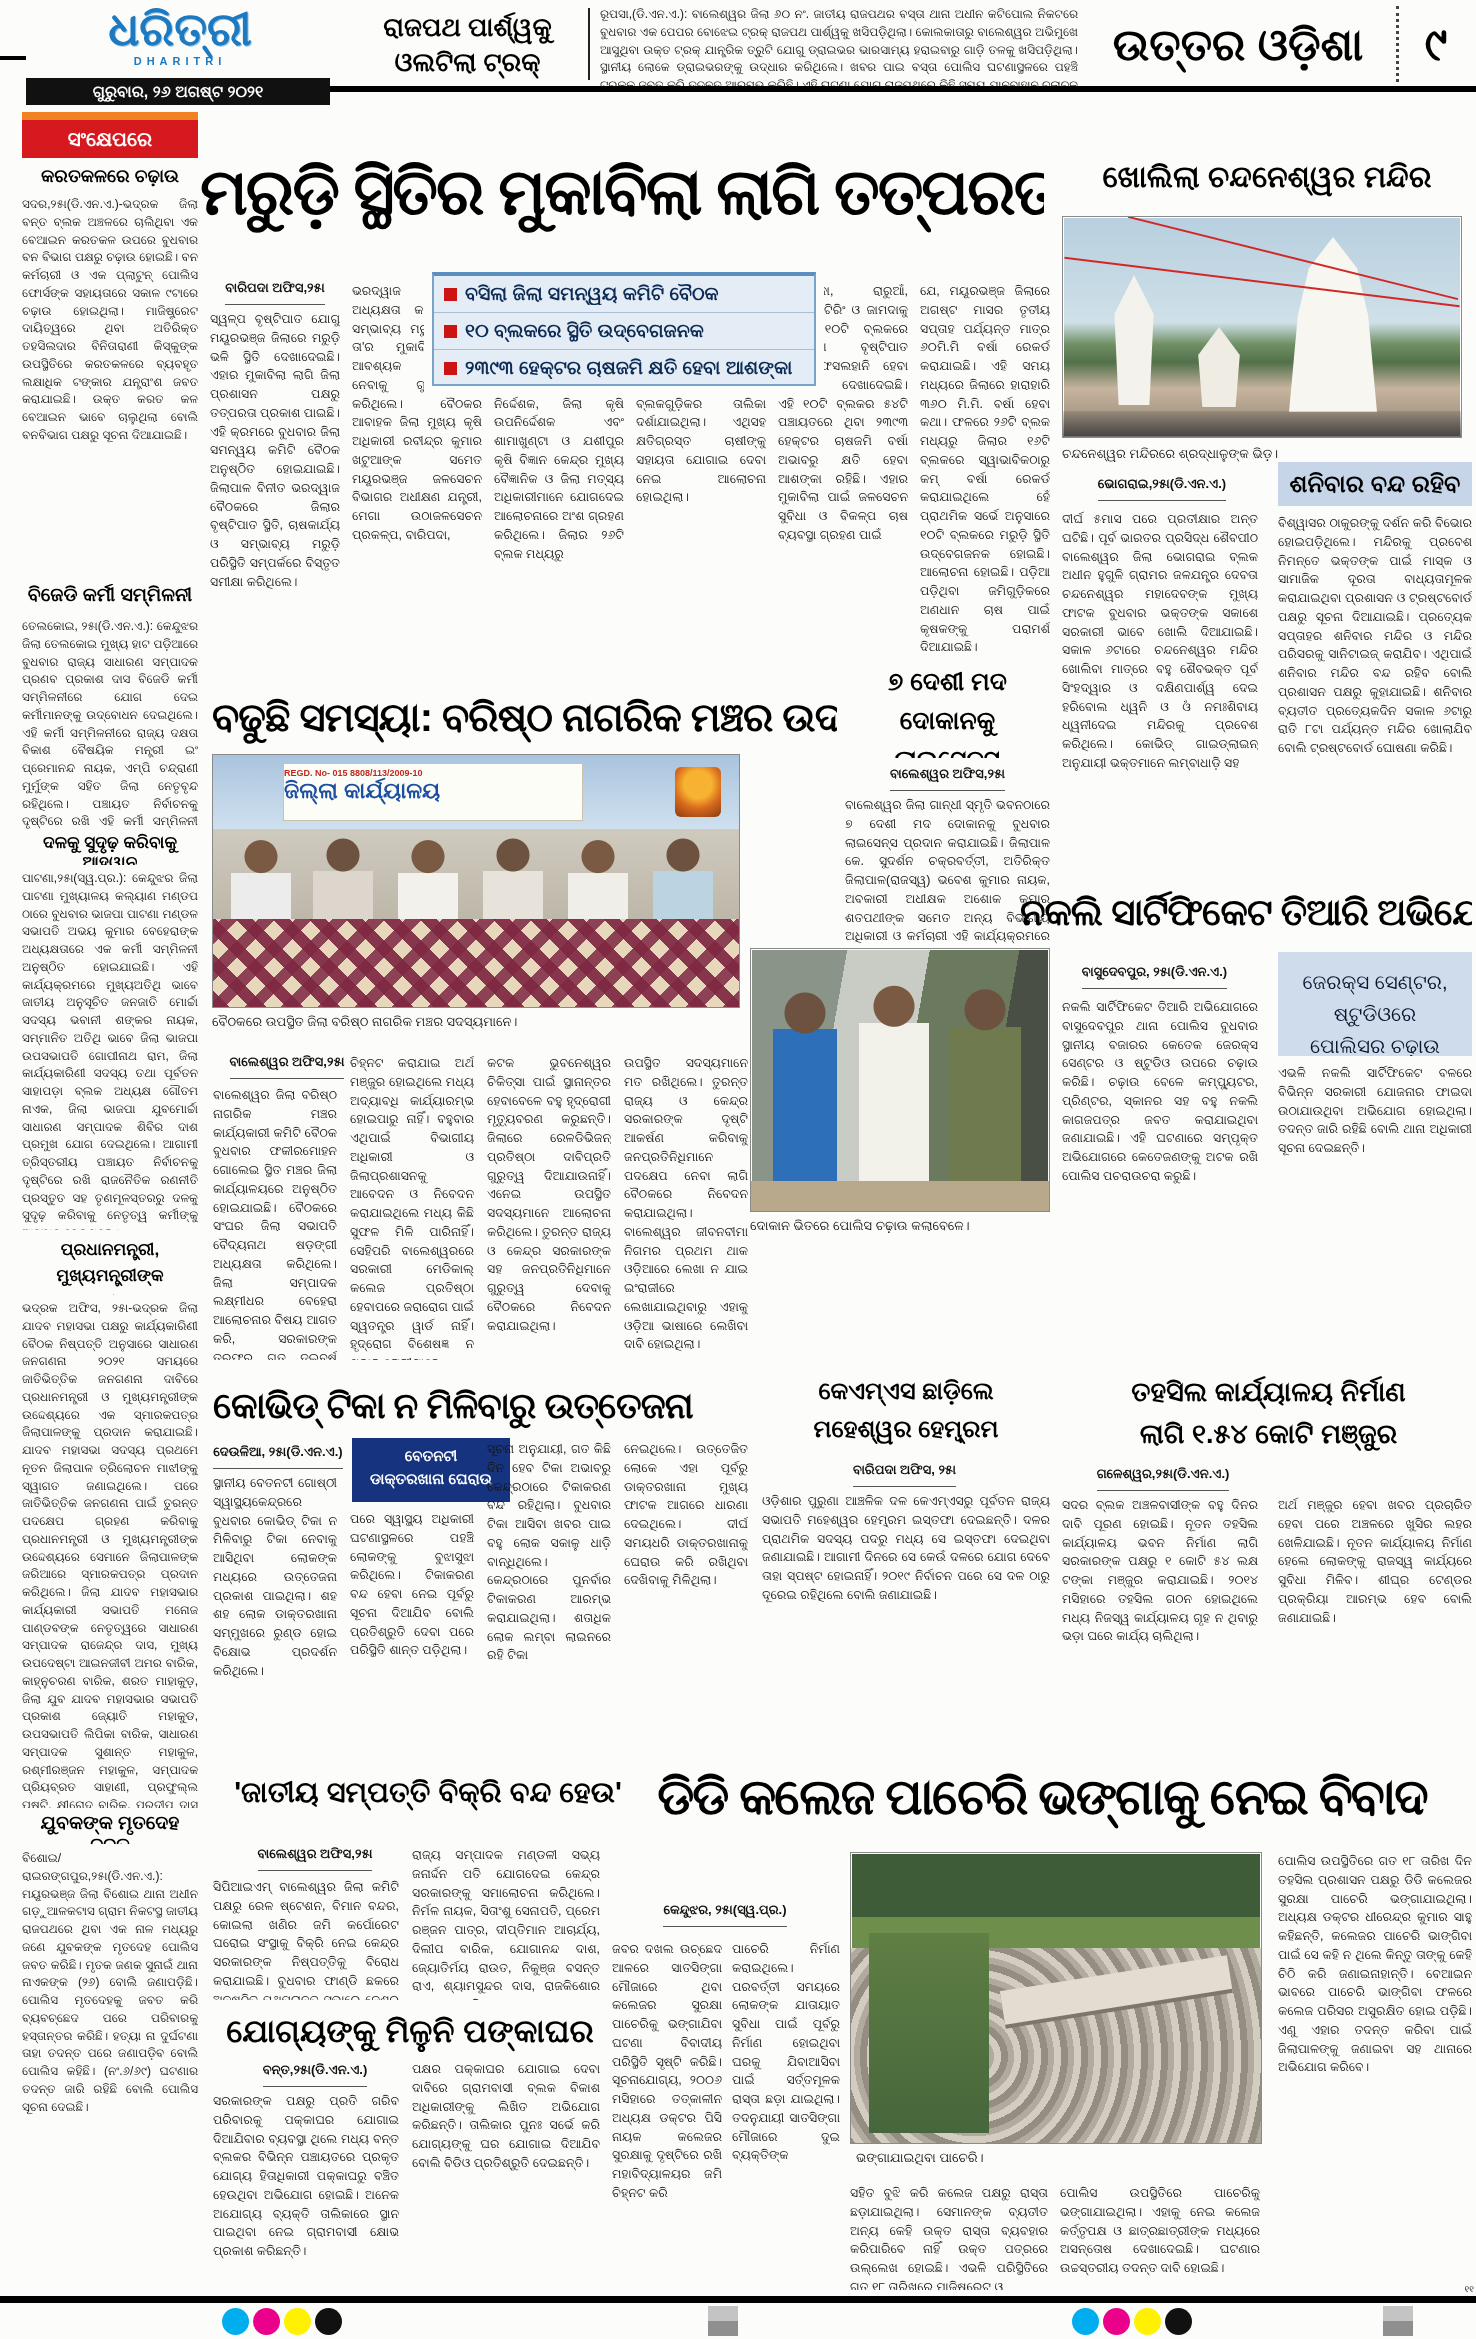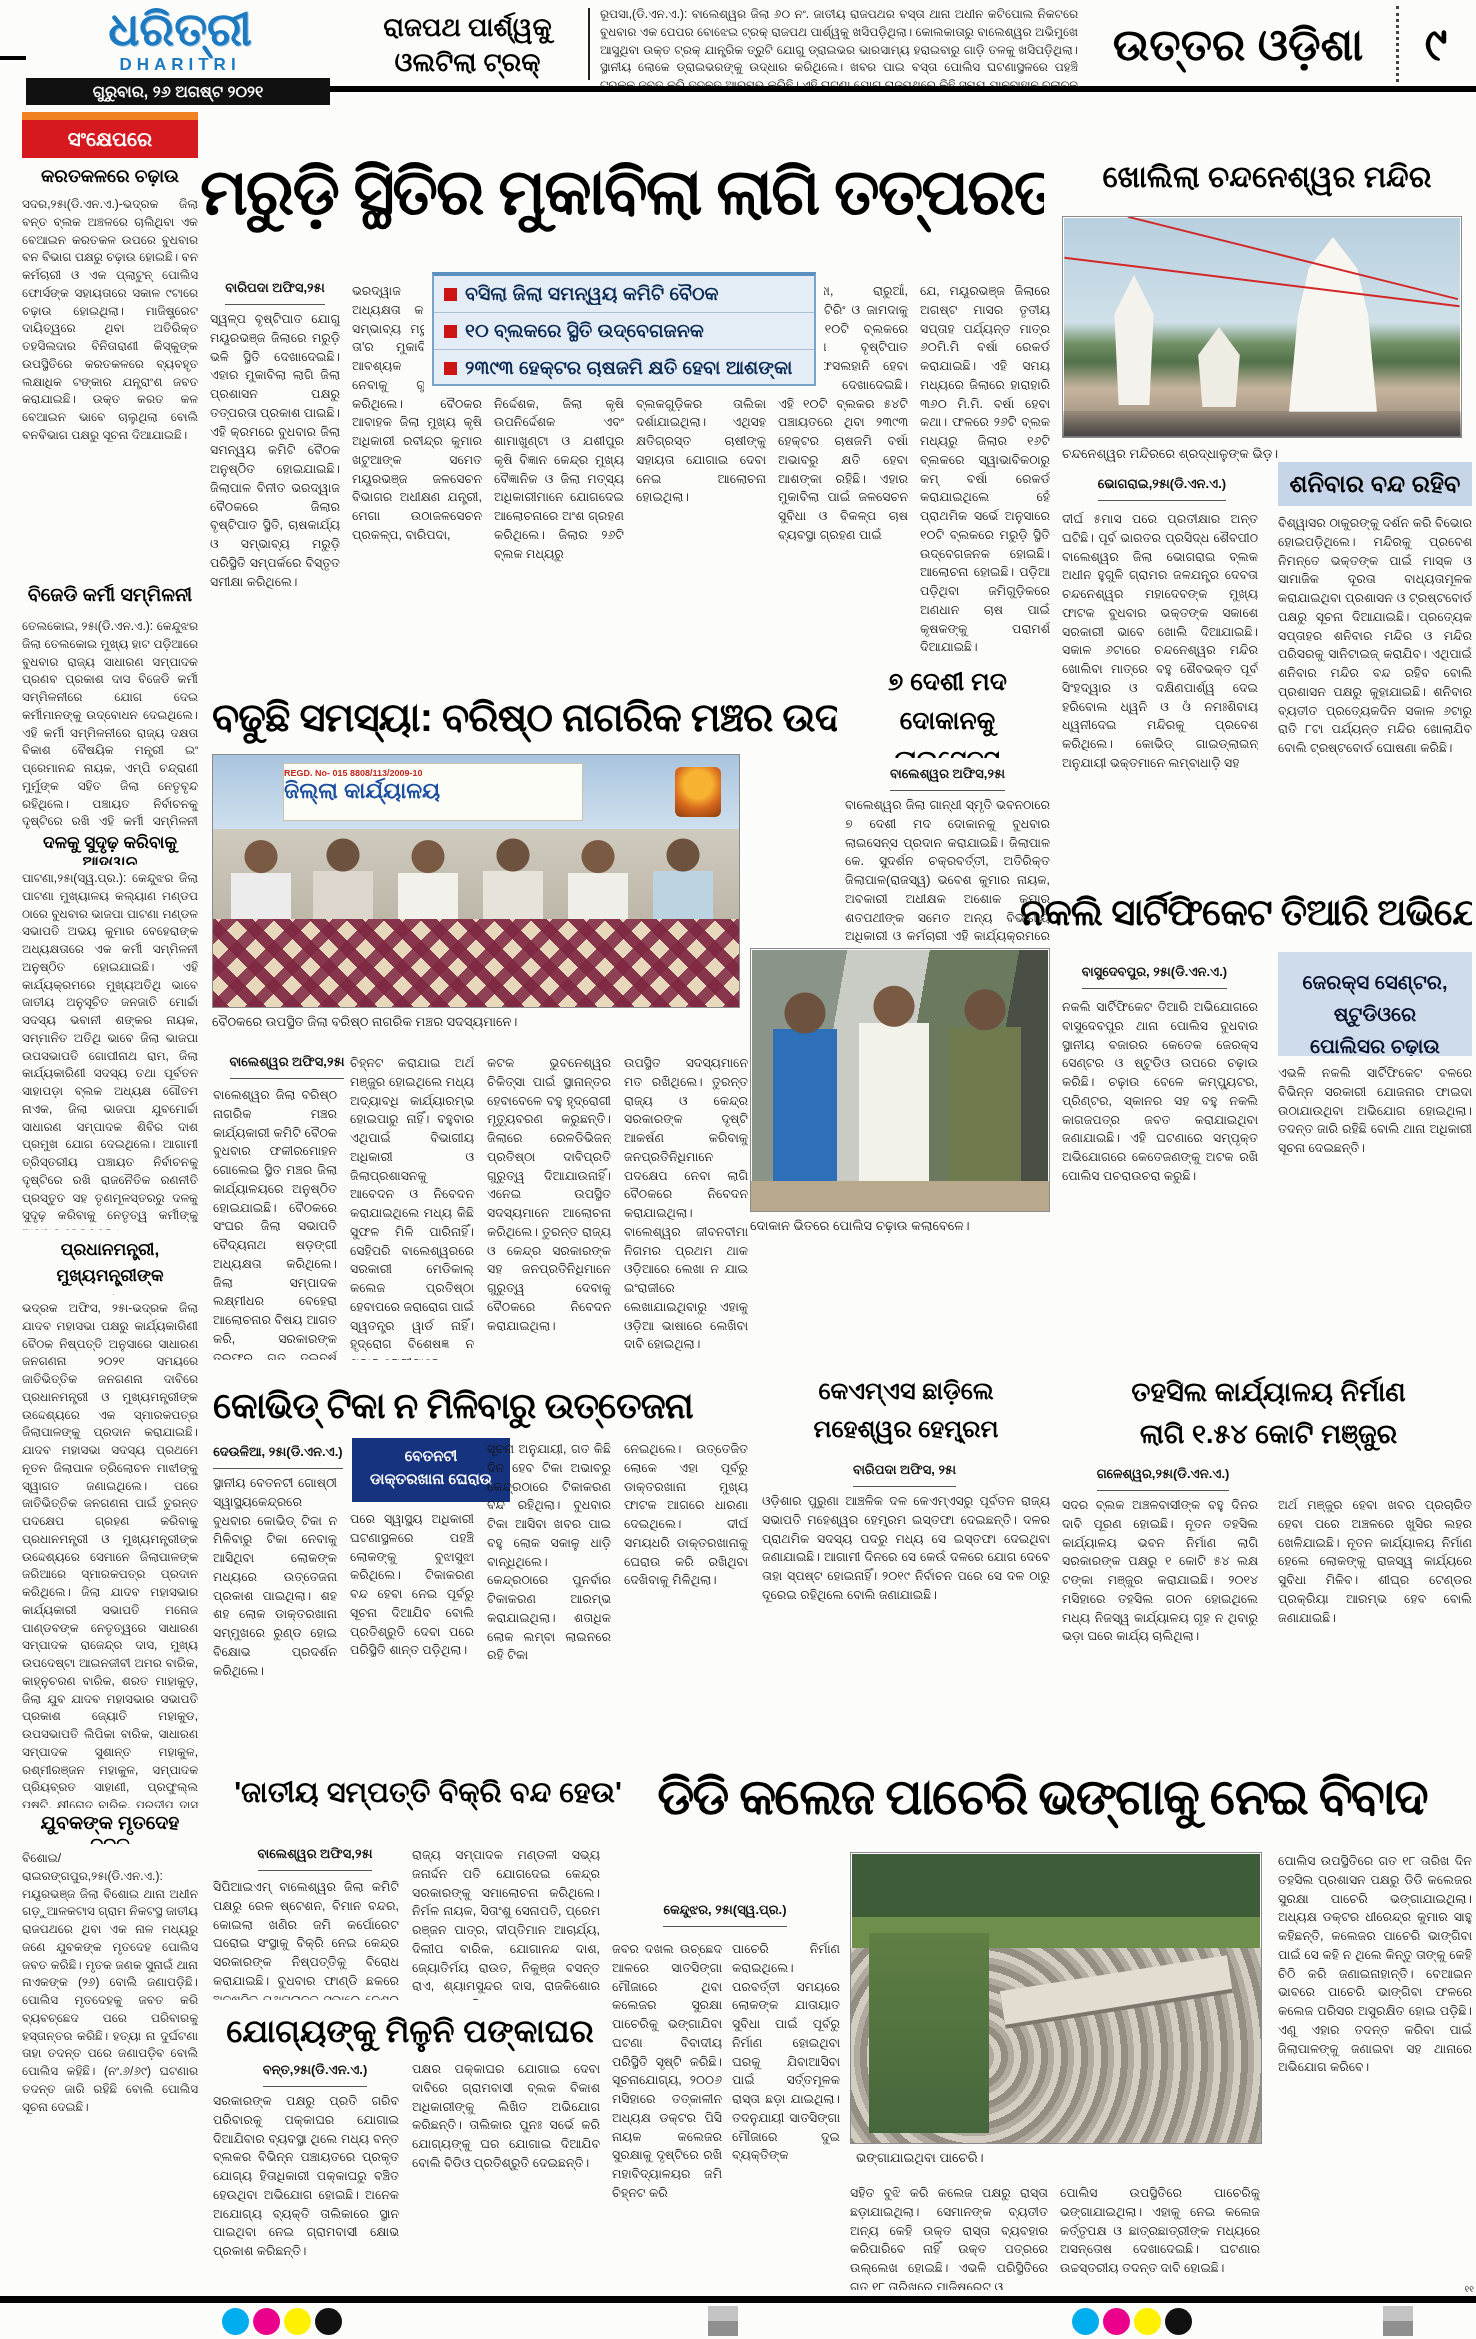--- a/index.html
+++ b/index.html
@@ -19,32 +19,32 @@
   .rule{background:#000}
   .dot{width:27px;height:27px;border-radius:50%;display:inline-block;margin-right:4px}
   .graysq{width:30px;height:30px;display:inline-block;background:linear-gradient(180deg,#c4c4c4 50%,#8f8f8f 50%)}
   .bluebox{background:#e4edf6;border:2px solid #7aa3c9;border-top:4px solid #5b8fc0}
   .bullet-row{display:flex;align-items:center;gap:8px;padding:7px 10px;border-bottom:1px solid #a9bed4}
   .bullet-row:last-child{border-bottom:none}
   .bullet-sq{width:13px;height:13px;background:#cc1414;flex:0 0 auto}
   .bullet-tx{font-weight:bold;font-size:19px;color:#0c2b55;white-space:nowrap;overflow:hidden}
   .subhead-blue{background:#c6d5e8;font-weight:bold;text-align:center;color:#000;overflow:hidden}
   .navybox{background:#16337f;color:#fff;font-weight:bold;text-align:center;overflow:hidden}
-  .zeroxbox{background:#cfdcec;font-weight:bold;text-align:center;color:#09112e;overflow:hidden}
+  .zeroxbox{background:#cfdcec;font-weight:normal;text-align:center;color:#09112e;overflow:hidden}
   .redlabel{background:#d6181f;color:#fff;font-weight:bold;text-align:center;font-size:20px;line-height:38px}
 </style>
 </head>
 <body>
 
 <div class="page">
 
   <div class="abs" style="left:0;top:56px;width:26px;height:4px;background:#000"></div>
   <div class="abs" style="left:30px;top:4px;width:300px;height:72px;text-align:center">
     <div style="font-size:46px;font-weight:bold;color:#1d7ac1;line-height:1.1;text-shadow:1px 1px 0 #9dc4e0">ଧରିତ୍ରୀ</div>
-    <div style="font-size:17px;font-weight:bold;color:#1d7ac1;letter-spacing:5px">DHARITRI</div>
+    <div style="font-size:11px;font-weight:bold;color:#1d7ac1;letter-spacing:5px">DHARITRI</div>
   </div>
   <div class="abs" style="left:26px;top:78px;width:304px;height:27px;background:#111;color:#fff;font-weight:bold;font-size:16px;text-align:center;line-height:27px">ଗୁରୁବାର, ୨୬ ଅଗଷ୍ଟ ୨୦୨୧</div>
 
   <div class="abs hl preline center" style="left:360px;top:10px;width:215px;height:74px;font-size:26px;line-height:1.35">ରାଜପଥ ପାର୍ଶ୍ୱକୁ
 ଓଲଟିଲା ଟ୍ରକ୍</div>
   <div class="abs" style="left:588px;top:8px;width:2px;height:72px;background:#222"></div>
   <div class="abs bt-sm" style="left:600px;top:6px;width:478px;height:80px">ରୂପସା,(ଡି.ଏନ.ଏ.): ବାଲେଶ୍ୱର ଜିଲା ୬୦ ନଂ. ଜାତୀୟ ରାଜପଥର ବସ୍ତା ଥାନା ଅଧୀନ କଟିପୋଲ ନିକଟରେ ବୁଧବାର ଏକ ପେପର ବୋଝେଇ ଟ୍ରକ୍ ରାଜପଥ ପାର୍ଶ୍ୱକୁ ଖସିପଡ଼ିଥିଲା। କୋଲକାତାରୁ ବାଲେଶ୍ୱର ଅଭିମୁଖେ ଆସୁଥିବା ଉକ୍ତ ଟ୍ରକ୍ ଯାନ୍ତ୍ରିକ ତ୍ରୁଟି ଯୋଗୁ ଡ୍ରାଇଭର ଭାରସାମ୍ୟ ହରାଇବାରୁ ଗାଡ଼ି ତଳକୁ ଖସିପଡ଼ିଥିଲା। ସ୍ଥାନୀୟ ଲୋକେ ଡ୍ରାଇଭରଙ୍କୁ ଉଦ୍ଧାର କରିଥିଲେ। ଖବର ପାଇ ବସ୍ତା ପୋଲିସ ଘଟଣାସ୍ଥଳରେ ପହଞ୍ଚି ଟ୍ରକ୍‌କୁ ଜବତ କରି ତଦନ୍ତ ଆରମ୍ଭ କରିଛି। ଏହି ଘଟଣା ଯୋଗୁ ରାଜପଥରେ କିଛି ସମୟ ଯାନବାହାନ ଚଳାଚଳ ବାଧାପ୍ରାପ୍ତ ହୋଇଥିଲା। ସ୍ଥାନୀୟ କ୍ରେନ ସହାୟତାରେ ଟ୍ରକ୍‌କୁ ଉଦ୍ଧାର କରାଯାଇଥିଲା।</div>
 
   <div class="abs hl center" style="left:1090px;top:14px;width:296px;height:62px;font-size:44px;line-height:62px">ଉତ୍ତର ଓଡ଼ିଶା</div>
   <div class="abs" style="left:1396px;top:6px;width:0;height:76px;border-left:3px dotted #444"></div>

